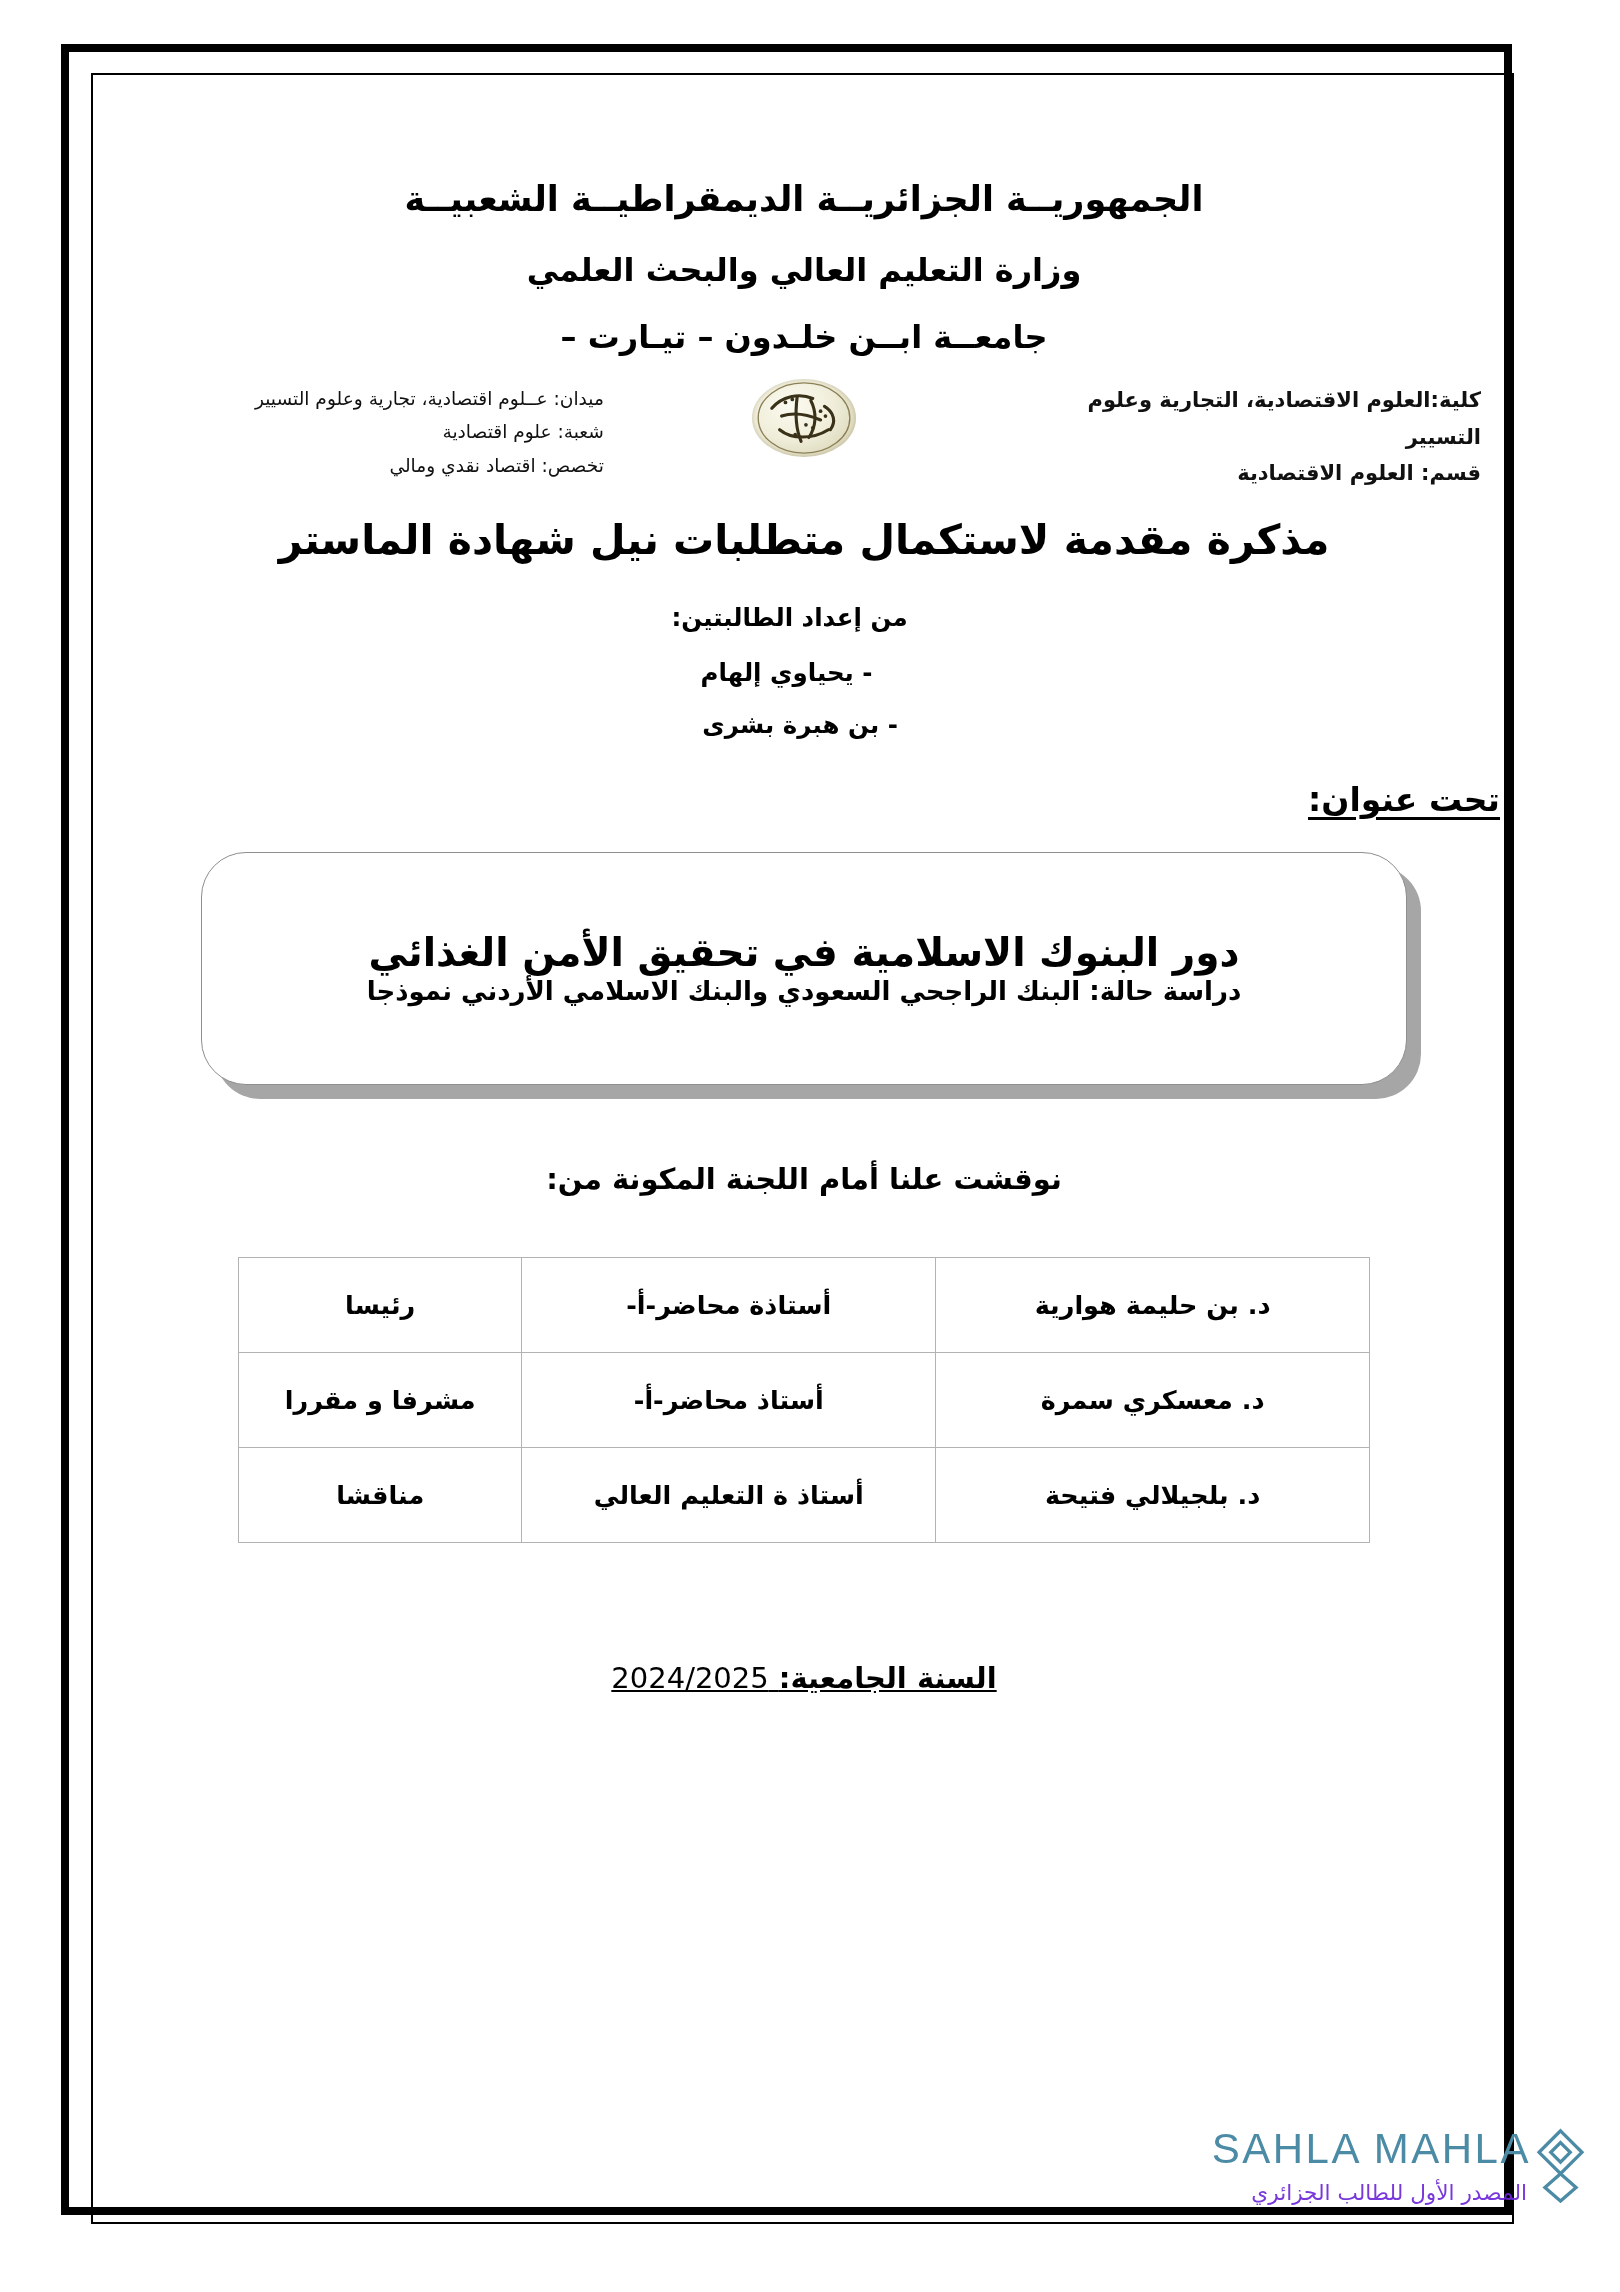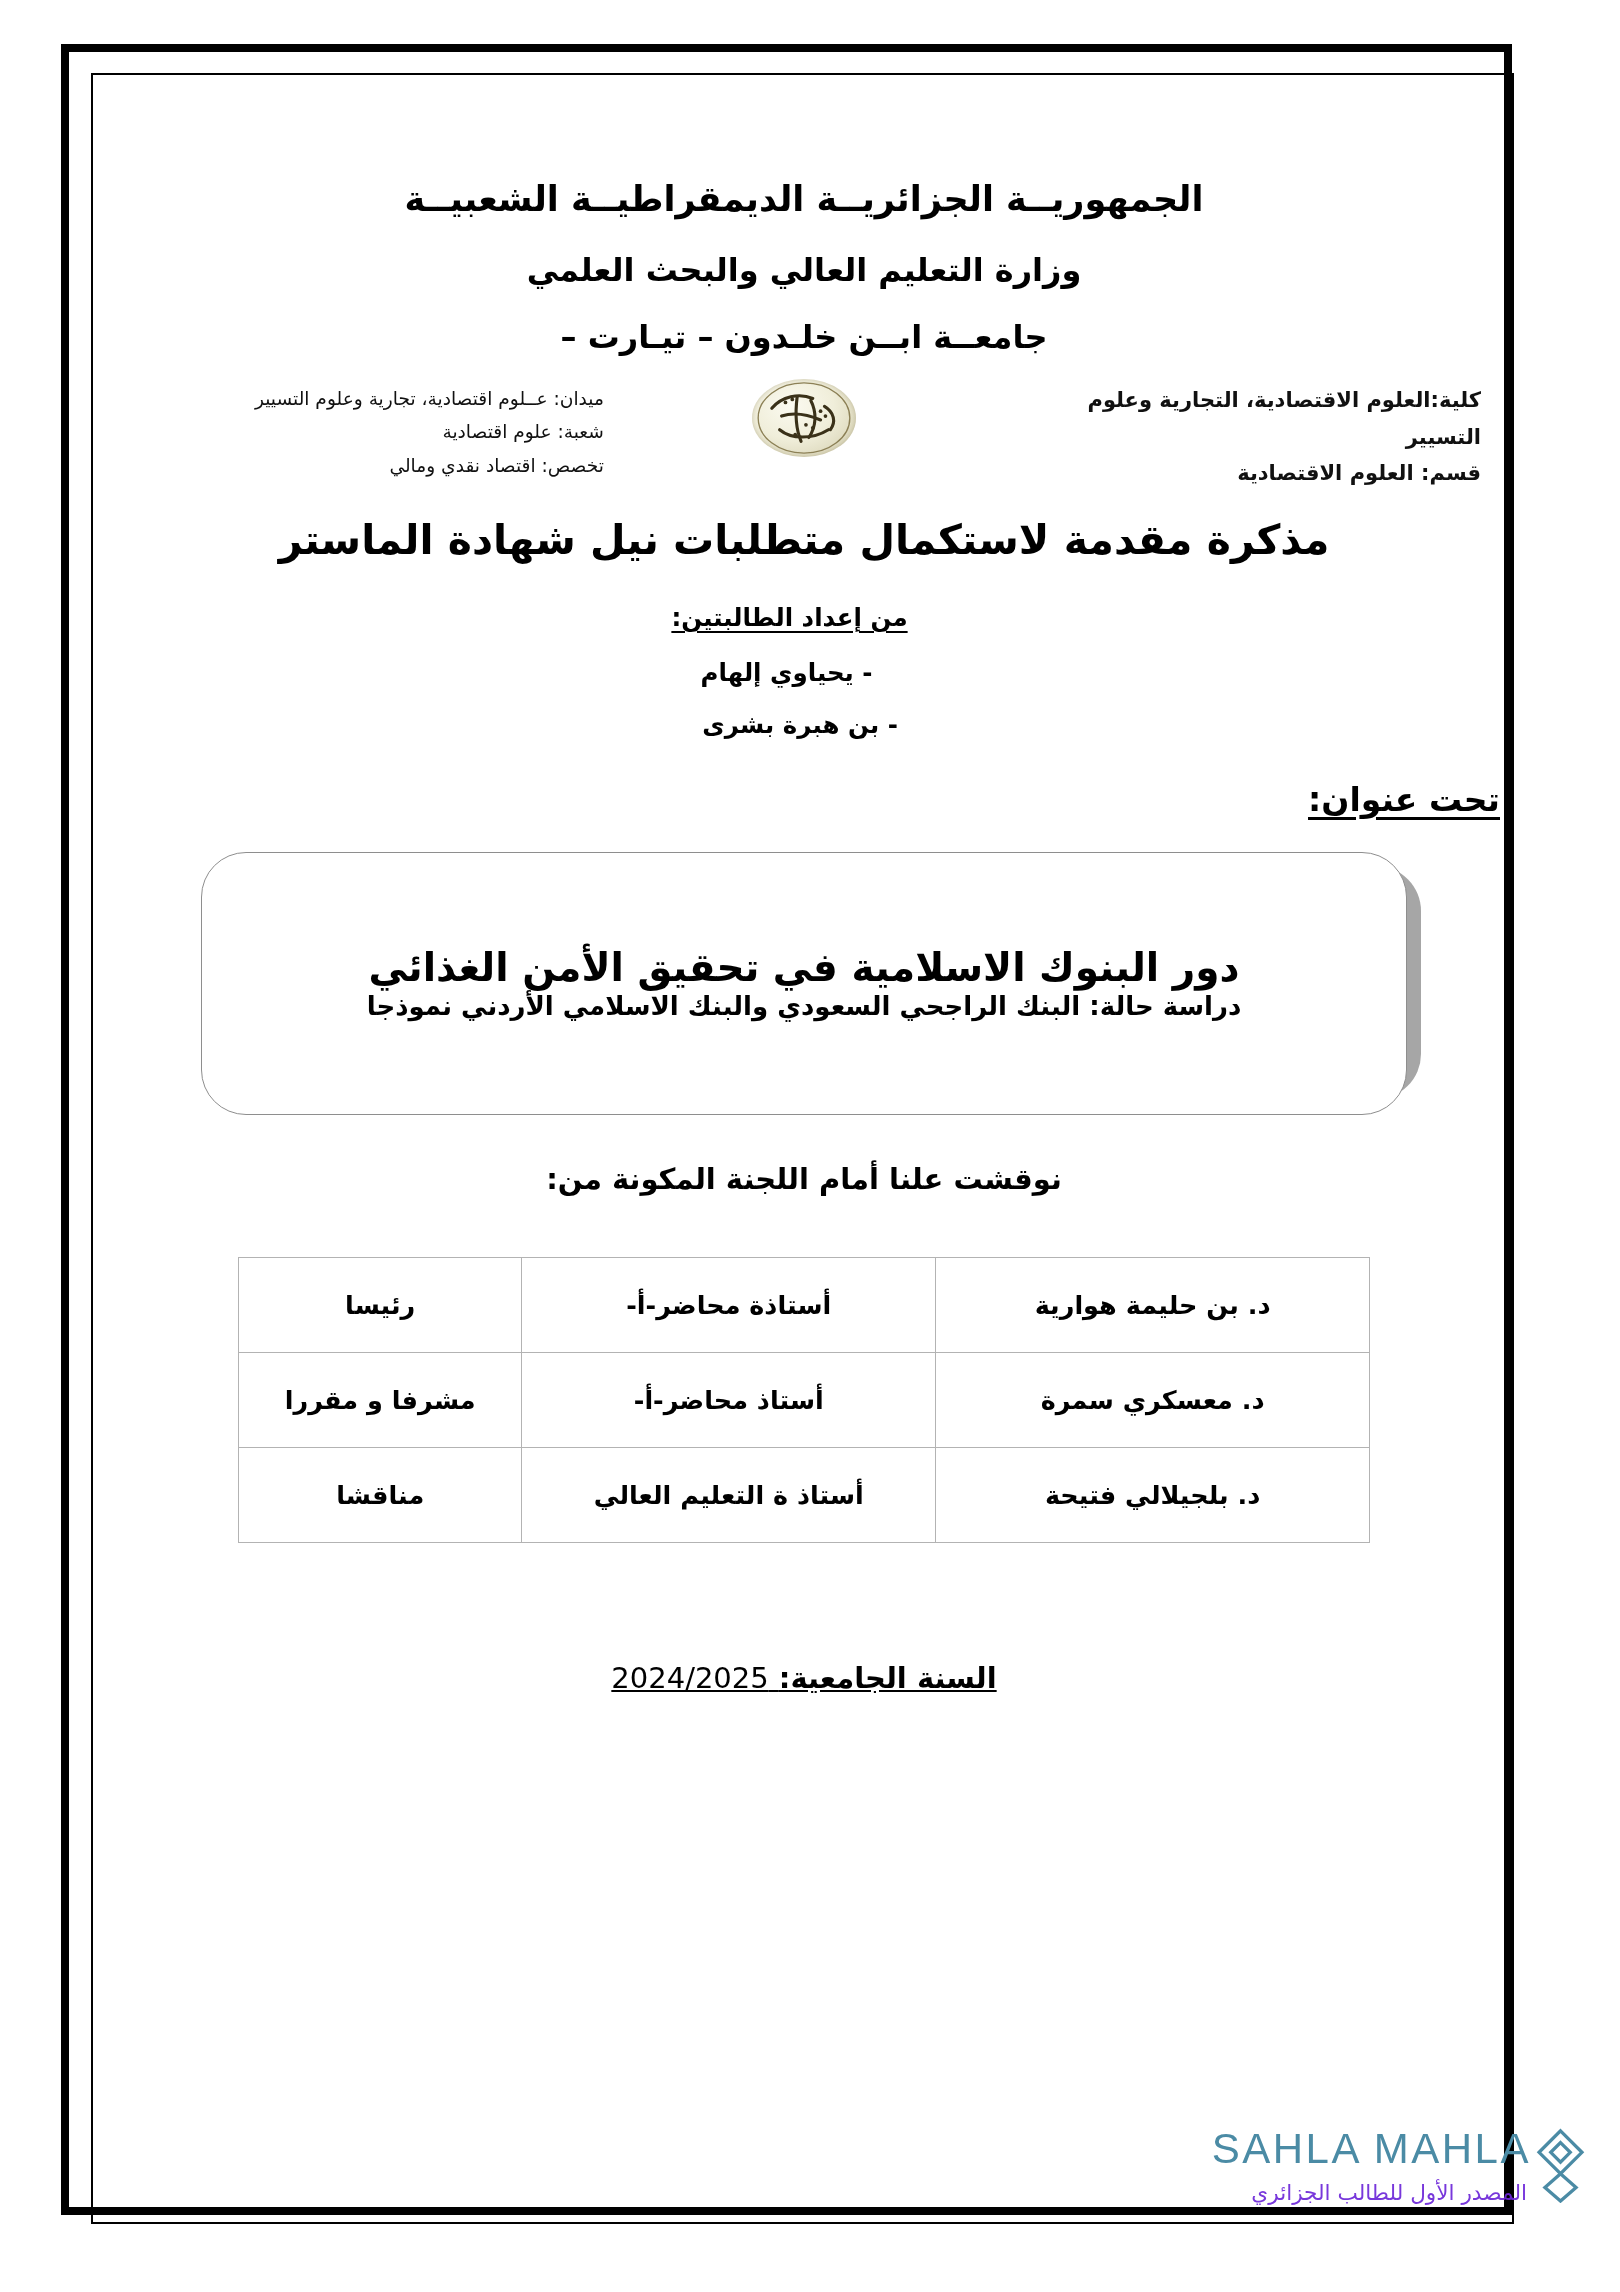--- a/index.html
+++ b/index.html
@@ -123,21 +123,20 @@
 
   
   .students {
     margin-top: 39px;
     text-align: center;
   }
   .students-title {
     display: inline-block;
     font-size: 24.5px;
     font-weight: bold;
-    text-decoration: underline;
     text-underline-offset: 4.9px;
     color: #000;
     margin-right: 29px;
   }
   .student-name {
     font-size: 24.5px;
     font-weight: bold;
     color: #000;
     margin-top: 25.5px;
     margin-right: 35px;
@@ -175,21 +174,21 @@
     width: 1206px;
     height: 233px;
     background: #a6a6a6;
     border-radius: 45px;
   }
   .title-box {
     position: absolute;
     left: 0;
     top: 0;
     width: 1206px;
-    height: 263px;
+    height: 233px;
     background: #ffffff;
     border: 1.6px solid #8e8e8e;
     border-radius: 45px;
     box-sizing: border-box;
     display: flex;
     flex-direction: column;
     align-items: center;
     justify-content: center;
   }
   .title-main {

